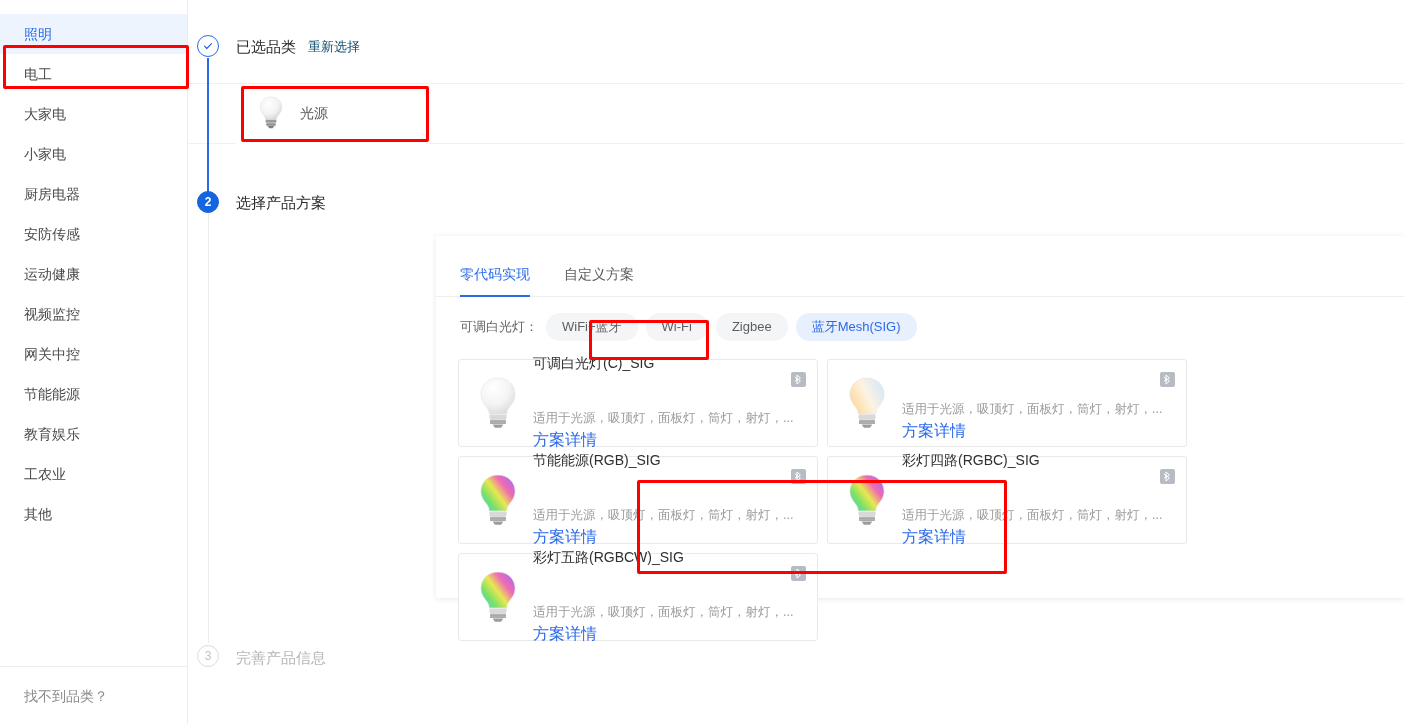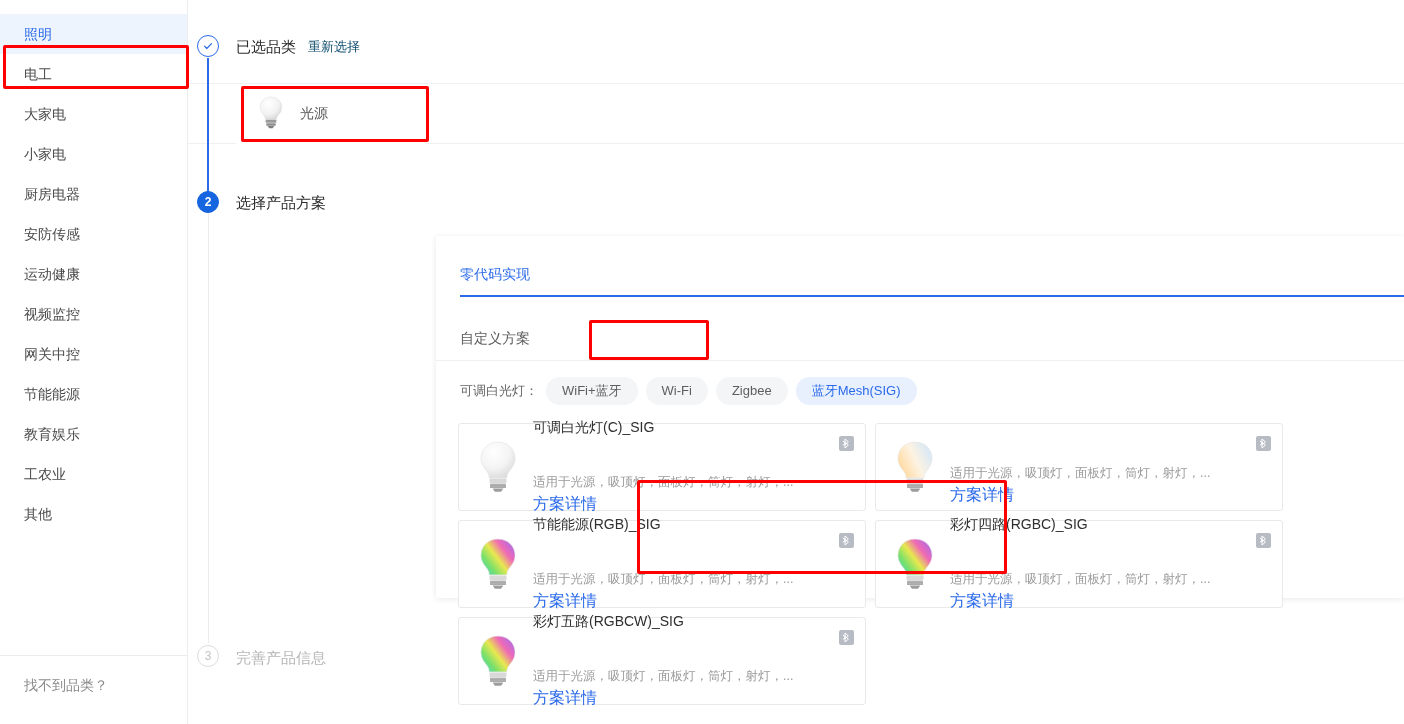--- a/index.html
+++ b/index.html
@@ -23,21 +23,21 @@
   .cat-list { padding-top: 14px; flex: 1 1 auto; }
   .cat-item {
     height: 40px; line-height: 40px;
     padding-left: 24px;
     font-size: 14px; color: #4a4a4a;
     cursor: pointer; white-space: nowrap;
   }
   .cat-item.active { background: #eef4fe; color: #2a6ae9; }
   .sidebar-footer {
     border-top: 1px solid #ececec;
-    height: 69px; line-height: 58px;
+    height: 58px; line-height: 58px;
     padding-left: 24px;
     font-size: 14px; color: #8a8a8a;
   }
 
   
   .main { flex: 1 1 auto; position: relative; background:#fff; height: 724px; }
   .step-dot {
     position: absolute; left: 9px;
     width: 22px; height: 22px; border-radius: 50%;
     display: flex; align-items: center; justify-content: center;
@@ -83,21 +83,20 @@
     height: 362px;
     background: #ffffff;
     box-shadow: 0 1px 6px rgba(0,0,0,0.09);
     border-radius: 2px;
   }
   .tabs {
     display: flex; gap: 34px;
     padding: 30px 0 0 24px;
     border-bottom: 1px solid #efefef;
     position: relative;
-    flex-direction: column;
   }
   .tab {
     font-size: 14px; color: #5c5c5c; padding-bottom: 12px;
     cursor: pointer; position: relative;
   }
   .tab.active { color: #2a6ae9; }
   .tab.active::after {
     content: ""; position: absolute; left: 0; right: 0; bottom: -1px;
     height: 2px; background: #2a6ae9;
   }
@@ -115,21 +114,21 @@
   }
   .chip.selected { background: #e8f0fe; color: #2a6ae9; }
 
   
   .cards {
     display: flex; flex-wrap: wrap;
     padding: 18px 0 0 22px;
     gap: 9px 9px;
   }
   .card {
-    width: 408px; height: 88px;
+    width: 360px; height: 88px;
     border: 1px solid #e9e9e9; border-radius: 3px;
     background:#fff;
     display: flex; align-items: center;
     padding: 0 10px 0 8px;
     position: relative; cursor: pointer;
   }
   .bulb-wrap { width: 62px; flex: 0 0 62px; display:flex; align-items:center; justify-content:center; }
   .card-body { flex: 1 1 auto; min-width: 0; padding-left: 4px; }
   .card-title {
     font-size: 14px; color: #2f2f2f; margin-bottom: 4px;

